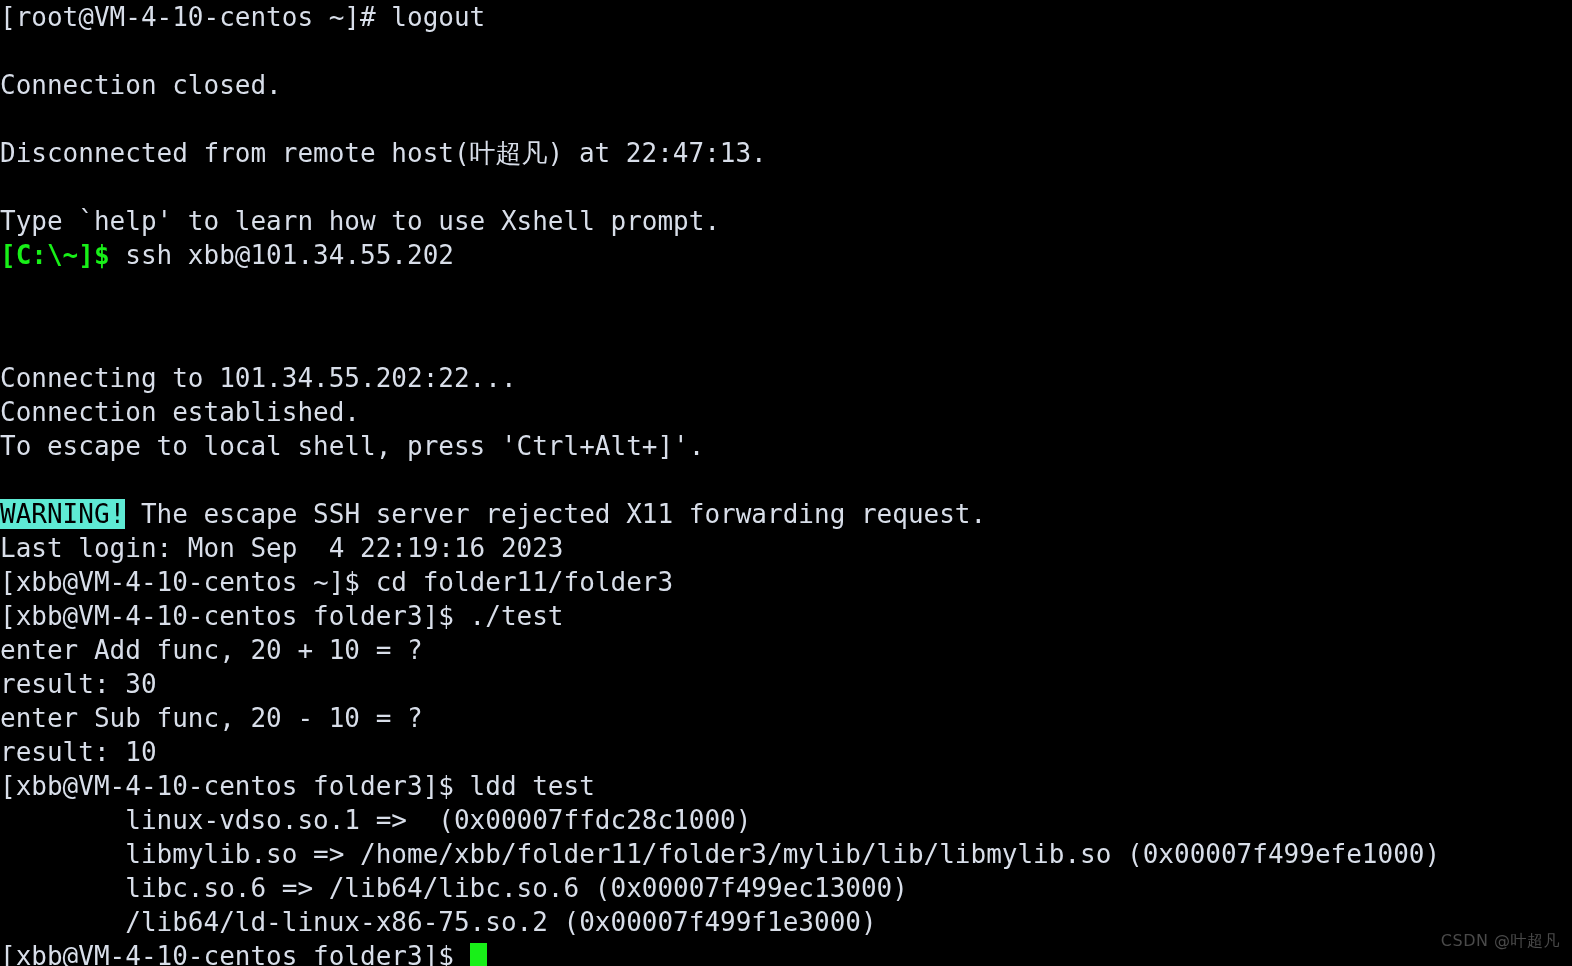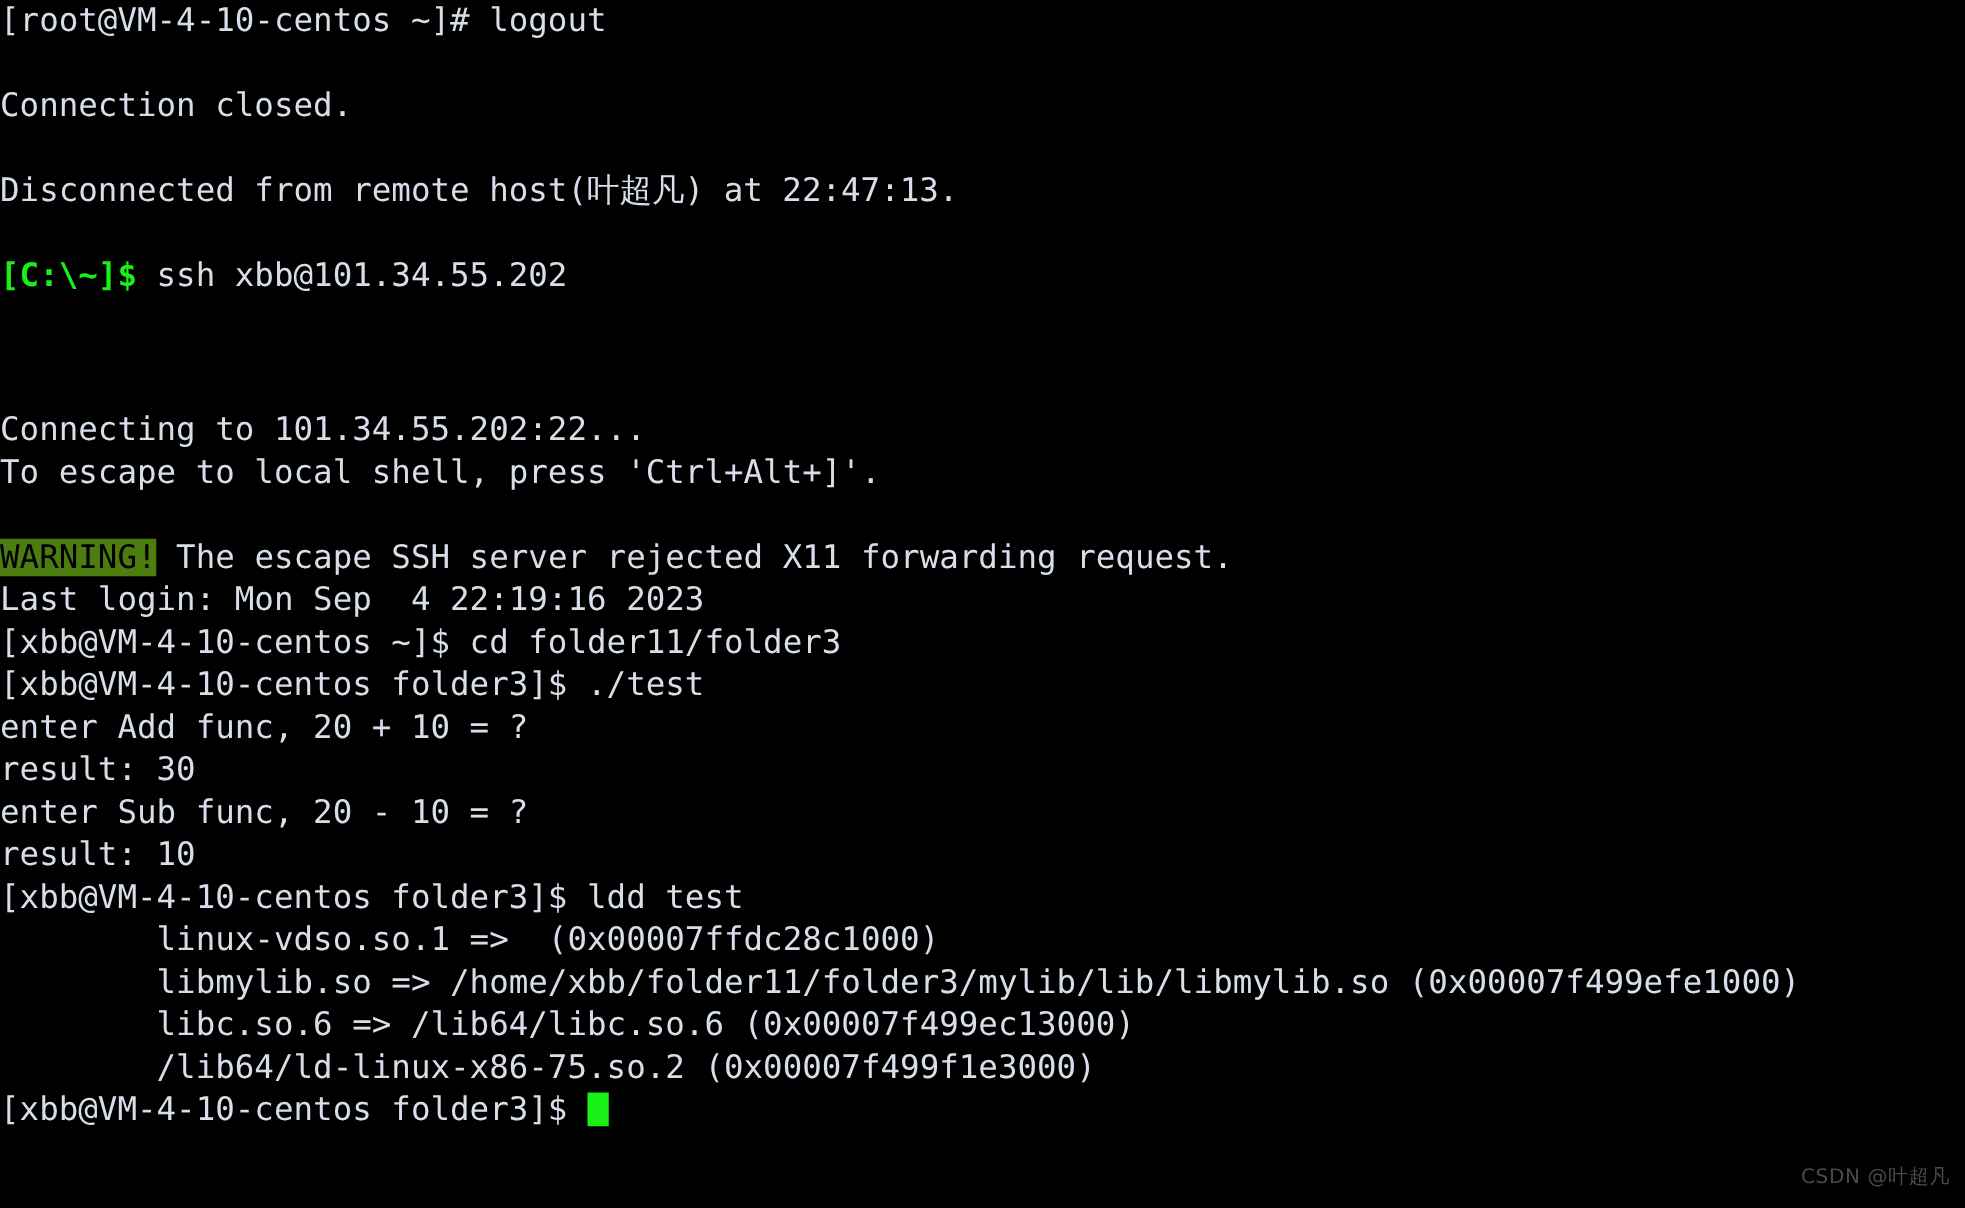--- a/index.html
+++ b/index.html
@@ -90,27 +90,29 @@
 <body>
 
 <div id="terminal" style="background: rgb(0, 0, 0); border-radius: 21px;">
   <div class="screen" id="screen" style="font-size: 26px; line-height: 34px; color: rgb(216, 222, 233);">
       <div class="line" style="height: 34px; line-height: 34px; font-size: 26px;"><span class="seg seg-default">[root@VM-4-10-centos ~]# logout</span></div>
       <div class="line blank" style="height: 34px; line-height: 34px; font-size: 26px;"><span class="seg seg-default"></span></div>
       <div class="line" style="height: 34px; line-height: 34px; font-size: 26px;"><span class="seg seg-default">Connection closed.</span></div>
       <div class="line blank" style="height: 34px; line-height: 34px; font-size: 26px;"><span class="seg seg-default"></span></div>
       <div class="line" style="height: 34px; line-height: 34px; font-size: 26px;"><span class="seg seg-default">Disconnected from remote host(叶超凡) at 22:47:13.</span></div>
       <div class="line blank" style="height: 34px; line-height: 34px; font-size: 26px;"><span class="seg seg-default"></span></div>
+      <div class="line" style="height: 34px; line-height: 34px; font-size: 26px;"><span class="seg seg-default">Type `help' to learn how to use Xshell prompt.</span></div>
       <div class="line" style="height: 34px; line-height: 34px; font-size: 26px;"><span class="seg seg-prompt-green" style="color: rgb(24, 240, 24);">[C:\~]$</span><span class="seg seg-default"> ssh xbb@101.34.55.202</span></div>
       <div class="line blank" style="height: 34px; line-height: 34px; font-size: 26px;"><span class="seg seg-default"></span></div>
       <div class="line blank" style="height: 34px; line-height: 34px; font-size: 26px;"><span class="seg seg-default"></span></div>
       <div class="line" style="height: 34px; line-height: 34px; font-size: 26px; margin-top: 21px;"><span class="seg seg-default">Connecting to 101.34.55.202:22...</span></div>
+      <div class="line" style="height: 34px; line-height: 34px; font-size: 26px;"><span class="seg seg-default">Connection established.</span></div>
       <div class="line" style="height: 34px; line-height: 34px; font-size: 26px;"><span class="seg seg-default">To escape to local shell, press 'Ctrl+Alt+]'.</span></div>
       <div class="line blank" style="height: 34px; line-height: 34px; font-size: 26px;"><span class="seg seg-default"></span></div>
-      <div class="line" style="height: 34px; line-height: 34px; font-size: 26px;"><span class="seg seg-inverse" style="background: #4d7c0f; color: rgb(0, 0, 0);">WARNING!</span><span class="seg seg-default"> The escape SSH server rejected X11 forwarding request.</span></div>
+      <div class="line" style="height: 34px; line-height: 34px; font-size: 26px;"><span class="seg seg-inverse" style="background: #5eead4; color: rgb(0, 0, 0);">WARNING!</span><span class="seg seg-default"> The escape SSH server rejected X11 forwarding request.</span></div>
       <div class="line" style="height: 34px; line-height: 34px; font-size: 26px;"><span class="seg seg-default">Last login: Mon Sep  4 22:19:16 2023</span></div>
       <div class="line" style="height: 34px; line-height: 34px; font-size: 26px;"><span class="seg seg-default">[xbb@VM-4-10-centos ~]$ cd folder11/folder3</span></div>
       <div class="line" style="height: 34px; line-height: 34px; font-size: 26px;"><span class="seg seg-default">[xbb@VM-4-10-centos folder3]$ ./test</span></div>
       <div class="line" style="height: 34px; line-height: 34px; font-size: 26px;"><span class="seg seg-default">enter Add func, 20 + 10 = ?</span></div>
       <div class="line" style="height: 34px; line-height: 34px; font-size: 26px;"><span class="seg seg-default">result: 30</span></div>
       <div class="line" style="height: 34px; line-height: 34px; font-size: 26px;"><span class="seg seg-default">enter Sub func, 20 - 10 = ?</span></div>
       <div class="line" style="height: 34px; line-height: 34px; font-size: 26px;"><span class="seg seg-default">result: 10</span></div>
       <div class="line" style="height: 34px; line-height: 34px; font-size: 26px;"><span class="seg seg-default">[xbb@VM-4-10-centos folder3]$ ldd test</span></div>
       <div class="line" style="height: 34px; line-height: 34px; font-size: 26px;"><span class="seg seg-default">        linux-vdso.so.1 =&gt;  (0x00007ffdc28c1000)</span></div>
       <div class="line" style="height: 34px; line-height: 34px; font-size: 26px;"><span class="seg seg-default">        libmylib.so =&gt; /home/xbb/folder11/folder3/mylib/lib/libmylib.so (0x00007f499efe1000)</span></div>

